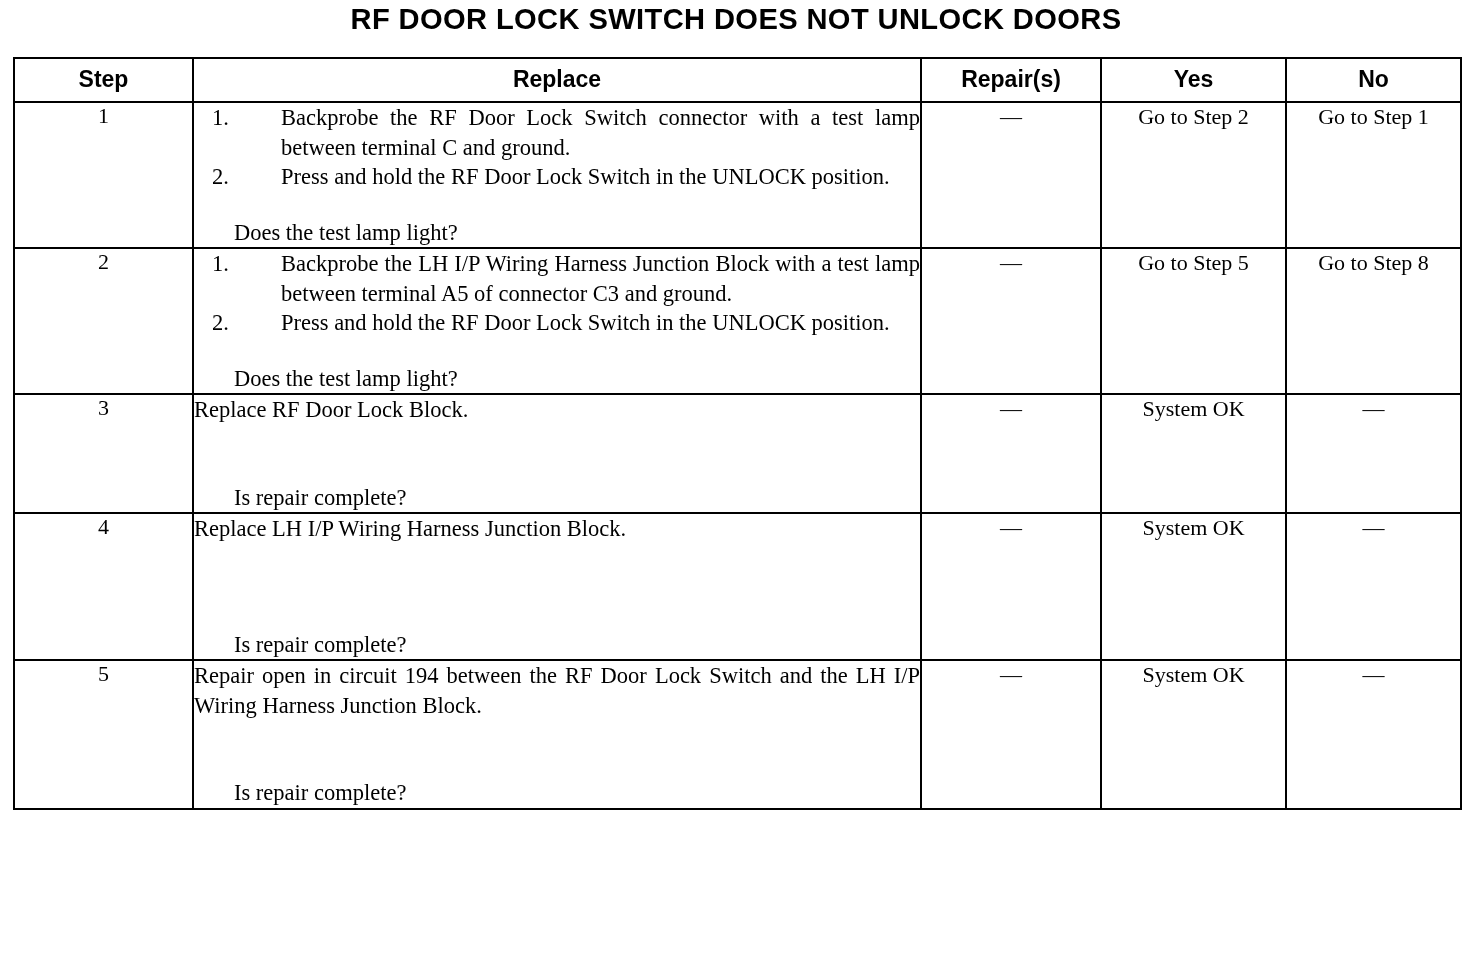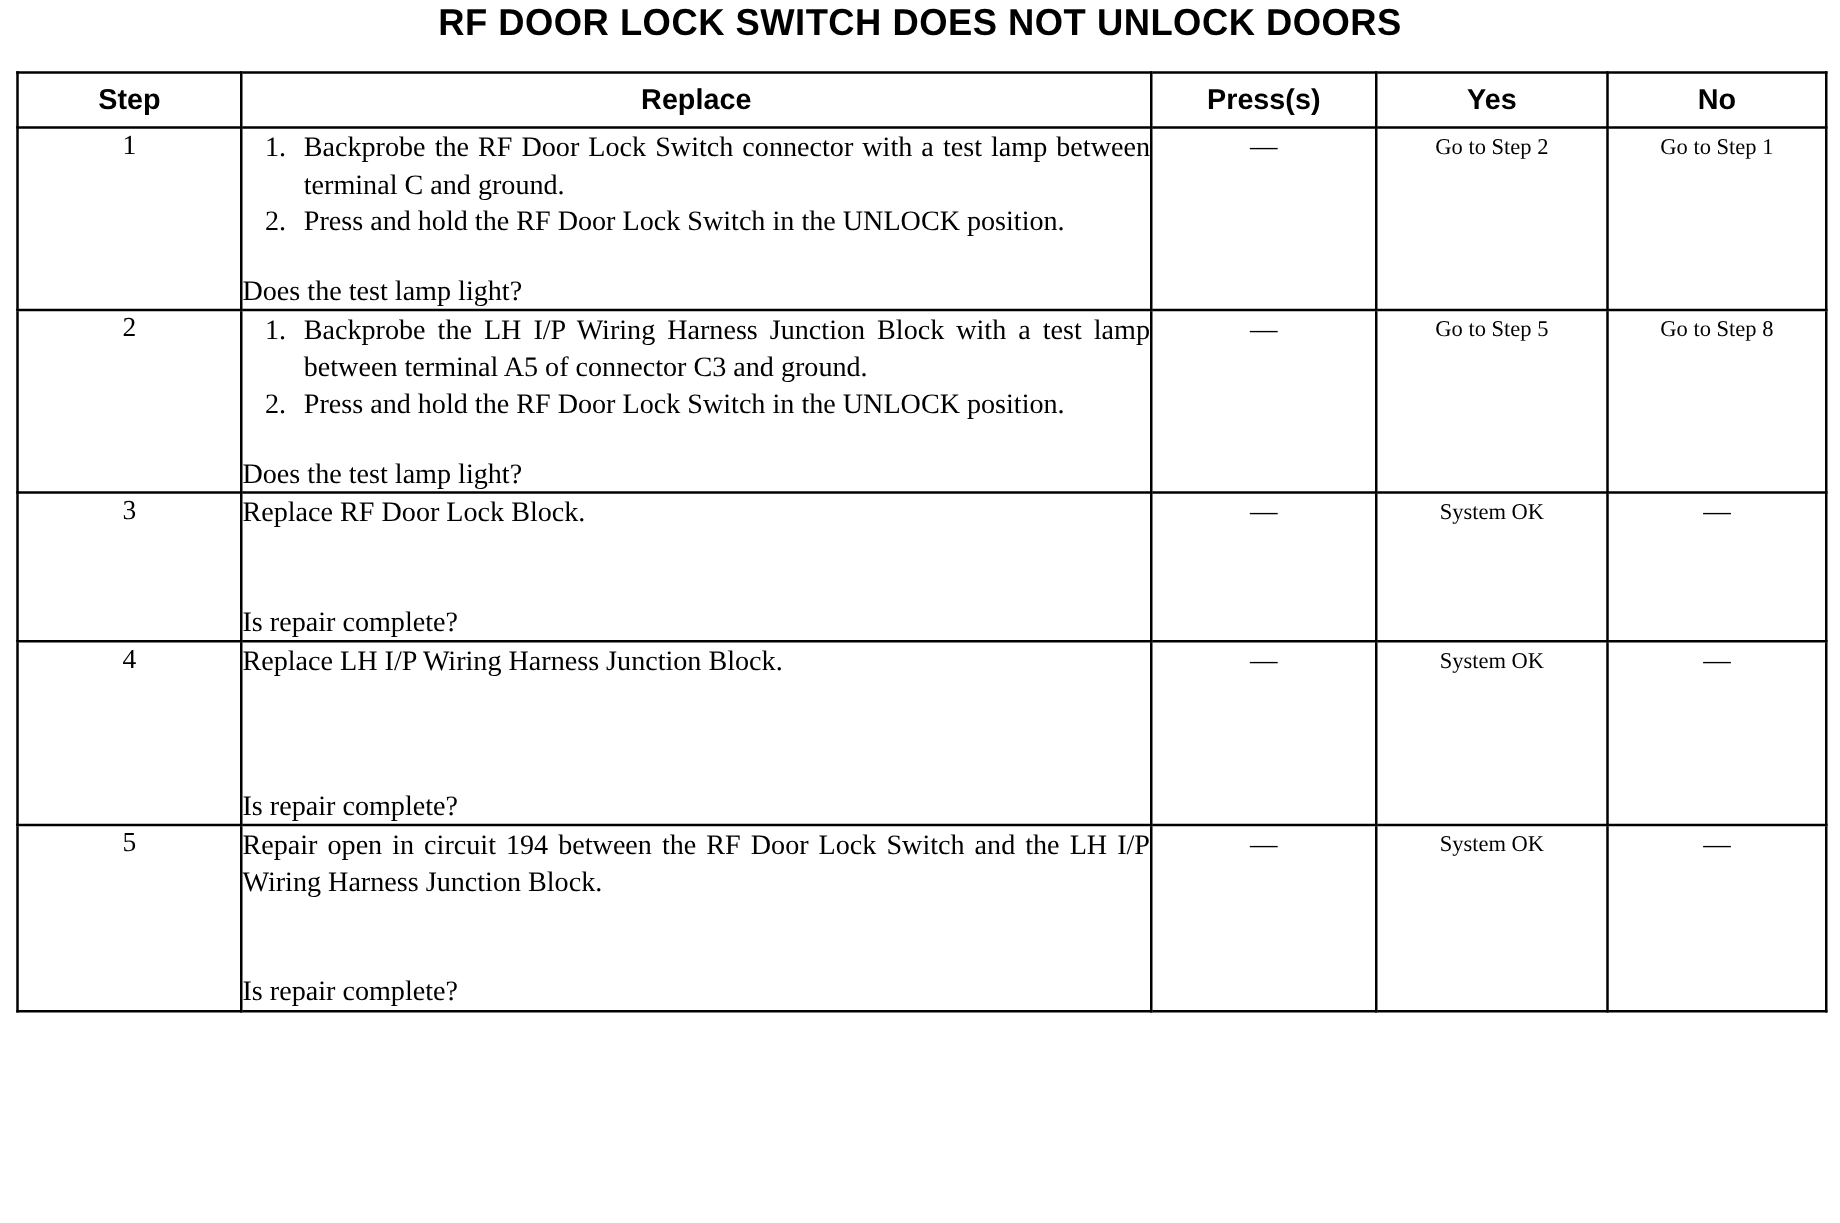--- a/index.html
+++ b/index.html
@@ -76,21 +76,21 @@
     padding-top: 9px;
   }
   .cell-action {
     padding: 8px 9px 6px 9px;
     line-height: 29.5px;
     text-align: justify;
   }
   .cell-center {
     text-align: center;
     padding-top: 9px;
-    font-size: 18px;
+    font-size: 22px;
     line-height: 28px;
     white-space: nowrap;
   }
 
   
   ol.steps {
     margin: 0 0 0 0;
     padding: 0 0 0 49px;
     list-style: none;
     counter-reset: stepnum;
@@ -105,25 +105,27 @@
   ol.steps > li::before {
     content: counter(stepnum) ".";
     position: absolute;
     left: -31px;
     top: 0;
     width: 26px;
     text-align: left;
   }
   ol.steps > li .wrap {
     display: block;
+    margin-left: 38px;
   }
 
   .q-line {
     display: block;
     text-align: left;
+    padding-left: 40px;
   }
   .spacer-1 { height: 26px; }
   .spacer-2 { height: 26px; }
   .spacer-3 { height: 58px; }
   .spacer-4 { height: 86px; }
   .spacer-5 { height: 58px; }
 
   .para {
     display: block;
     text-align: justify;
@@ -142,21 +144,21 @@
       <col class="c-step">
       <col class="c-action">
       <col class="c-value">
       <col class="c-yes">
       <col class="c-no">
     </colgroup>
     <thead>
       <tr>
         <th>Step</th>
         <th>Replace</th>
-        <th>Press(s)</th>
+        <th>Repair(s)</th>
         <th>Yes</th>
         <th>No</th>
       </tr>
     </thead>
     <tbody>
 
       <tr>
         <td class="cell-step">1</td>
         <td class="cell-action">
           <ol class="steps">

